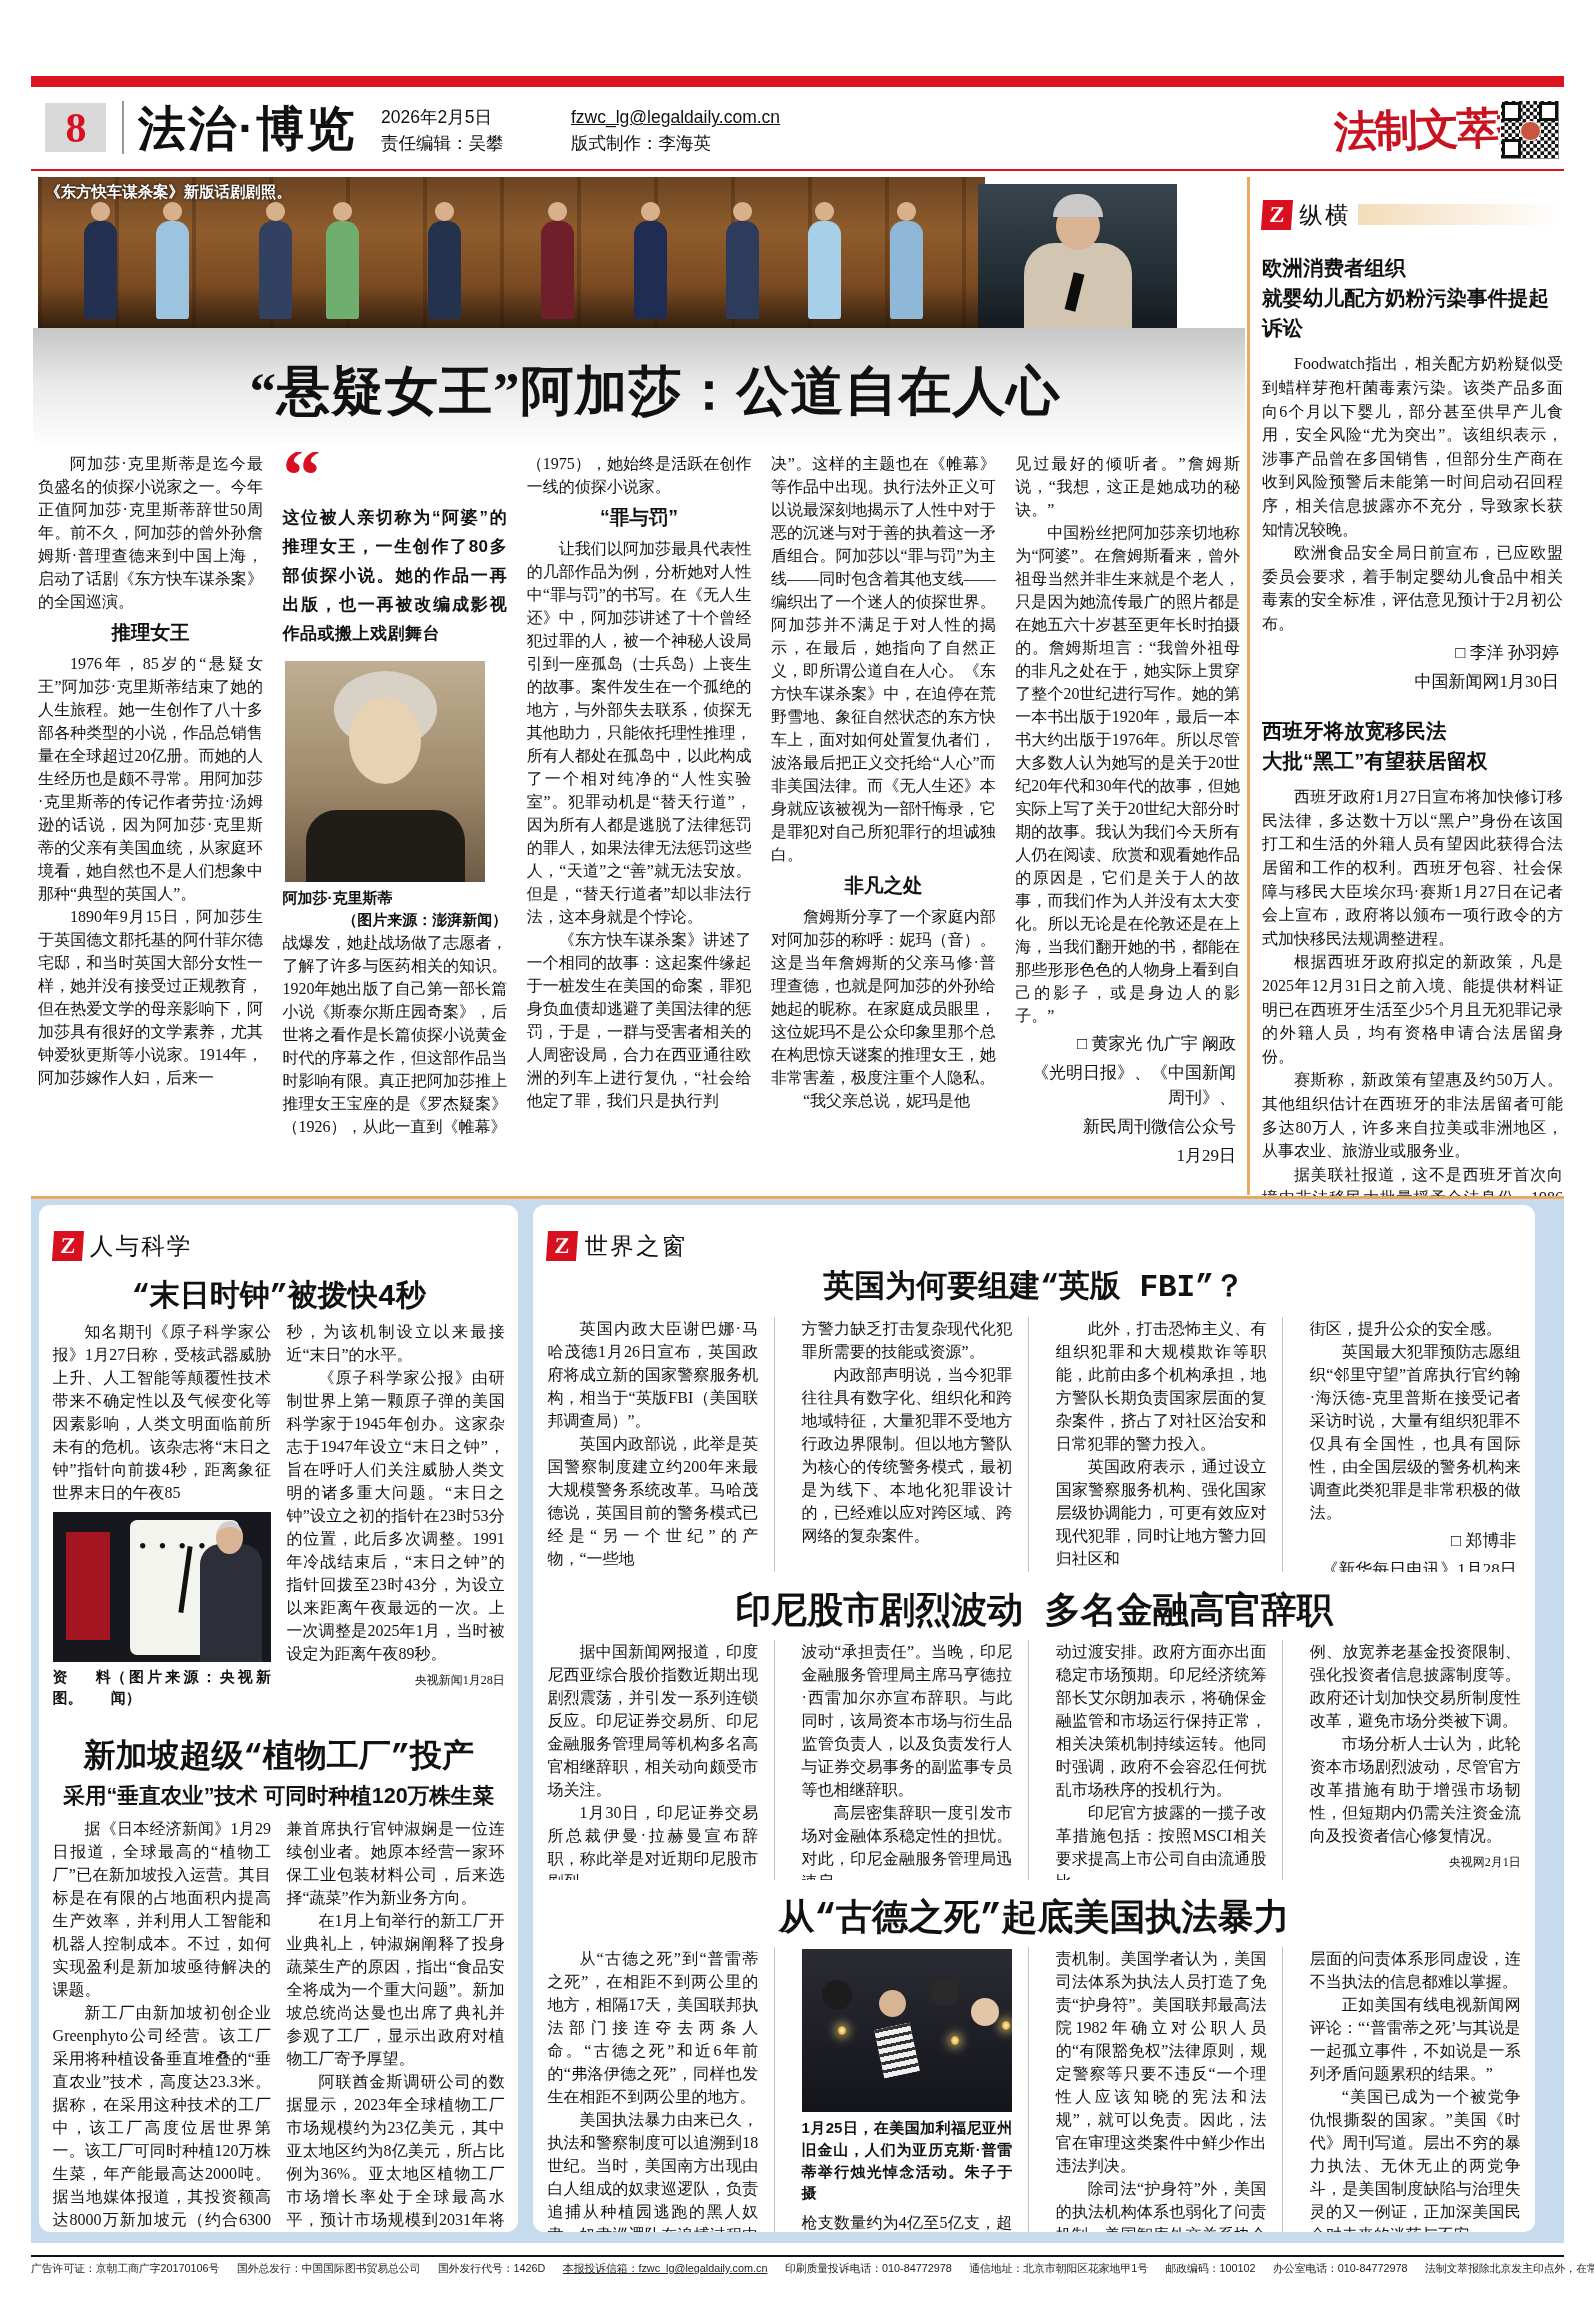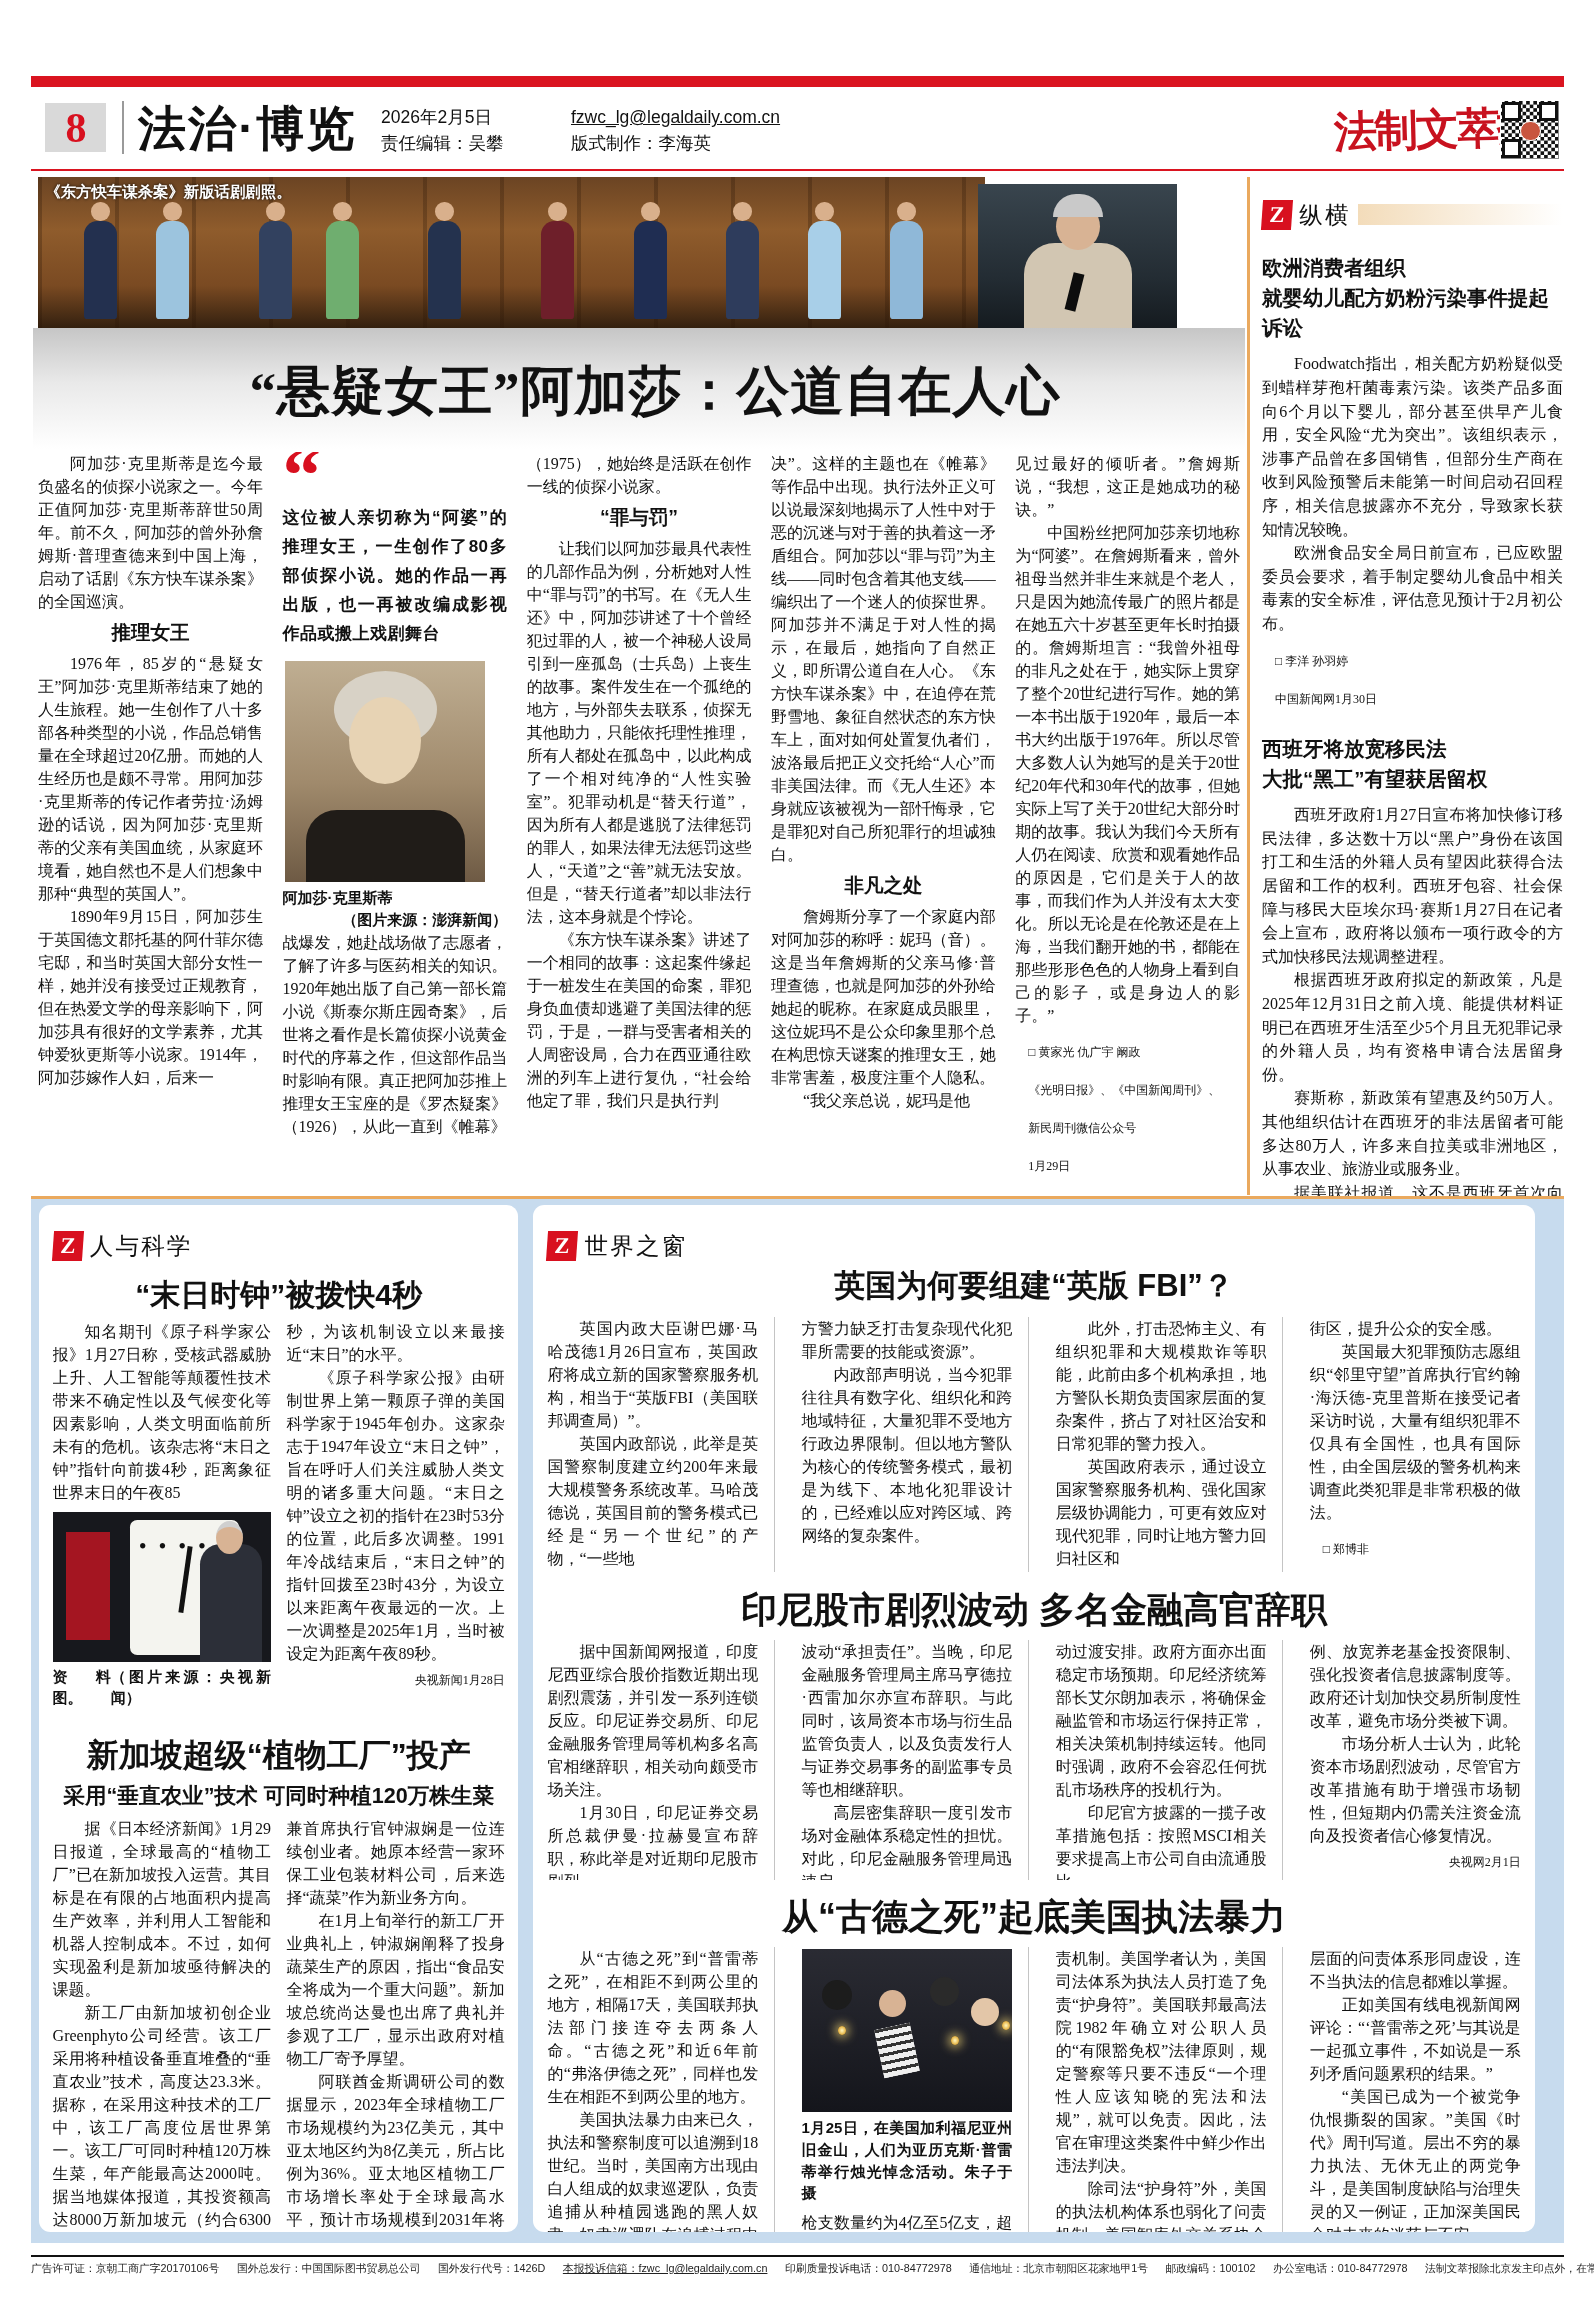--- a/index.html
+++ b/index.html
@@ -55,38 +55,38 @@
   .quote-mark{color:#d8101f;font-size:77px;line-height:46px;font-weight:bold;display:block;height:51px;}
   .pull-quote{font-family:"Liberation Sans",sans-serif;font-weight:bold;font-size:17px;line-height:29px;
      letter-spacing:0.5px;text-align:justify;margin:0 0 13.4px 0;}
   .agatha{width:200px;height:221px;margin:3.1px 0 5.1px 3.1px;overflow:hidden;position:relative;
      background:linear-gradient(180deg,#bfae92 0%,#a08a6c 55%,#6e5a44 100%);}
   .agatha .hair{position:absolute;left:49px;top:9.2px;width:103px;height:77px;border-radius:50%;background:#d8d2c6;}
   .agatha .face{position:absolute;left:64px;top:36px;width:72px;height:87px;border-radius:50%;background:#e7d3b4;}
   .agatha .dress{position:absolute;left:20.5px;bottom:-5.1px;width:159px;height:77px;border-radius:31px 31px 0 0;background:#201c18;}
   .photo-cap{font-size:15px;font-weight:bold;font-family:"Liberation Sans",sans-serif;line-height:21.6px;text-indent:0;margin:0;}
   .cap-right{text-align:right;}
-  .byline{text-align:left;font-size:12px;line-height:25px;text-indent:0;margin:13px;}
+  .byline{text-align:right;font-size:17px;line-height:25px;text-indent:0;margin:4px;}
   
   .vrule{position:absolute;left:1247px;top:177px;width:2.6px;height:1018px;background:#eaa95e;}
   .zh{position:absolute;left:1262px;top:177px;width:301px;height:1017px;}
   .sec-head{display:flex;align-items:center;gap:7.2px;margin-top:21.6px;}
   .brand-icon{width:30px;height:30px;background:#d8101f;color:#fff;display:flex;align-items:center;justify-content:center;
      font-size:22.6px;font-weight:bold;font-family:"Liberation Serif",serif;transform:skewX(-4deg);}
   .sec-label{font-size:23.6px;letter-spacing:2.1px;font-family:"Liberation Sans",sans-serif;}
   .zh-grad{flex:1;height:20.5px;background:linear-gradient(90deg,#f3dcba,#ffffff);}
   .zh-title{font-size:20.5px;font-weight:bold;line-height:30px;font-family:"Liberation Sans",sans-serif;margin:22.6px 0 9.2px 0;}
   .zh-body{font-size:16px;line-height:23.6px;text-align:justify;}
   
   .band{position:absolute;left:31px;top:1196px;width:1533px;height:1047px;background:#c7dbee;}
   .band:before{content:"";position:absolute;left:0;top:0;width:100%;height:3.1px;background:#eaa95e;}
   .panel{position:absolute;top:9.2px;background:#fff;border-radius:11.3px;overflow:hidden;}
   .panel-left{left:8.2px;width:479px;height:1027px;padding:3.1px 13.4px;box-sizing:border-box;}
   .panel-right{left:502px;width:1002px;height:1027px;padding:3.1px 14.4px;box-sizing:border-box;}
-  .art-headline{text-align:center;font-weight:bold;font-family:Liberation Sans, sans-serif;}
+  .art-headline{text-align:center;font-weight:bold;font-family:Liberation Mono, monospace;}
   .h58{font-size:30px;margin:13.4px 0 4.1px 0;}
   .h64{font-size:32px;margin:15.4px 0 2.1px 0;}
   .h72{font-size:36px;margin:13.4px 0 5.1px 0;}
   .art-subhead{text-align:center;font-weight:bold;font-size:21.6px;font-family:"Liberation Sans",sans-serif;margin:3.1px 0 7.2px 0;}
   .flexcols{display:flex;gap:15.4px;}
   .ruled > div + div{border-left:1px solid #c4c4c4;padding-left:27px;}
   .fcol{flex:1 1 0;overflow:hidden;font-size:16px;line-height:23px;text-align:justify;}
   .clock-photo{position:relative;width:100%;height:150px;margin:7.2px 0 4.1px 0;background:#17181d;overflow:hidden;}
   .clock-banner{position:absolute;left:13.4px;top:20.5px;width:44px;height:108px;background:#a41521;}
   .clock-face{position:absolute;left:77px;top:8.2px;width:109px;height:135px;background:#f4f4ef;border-radius:7.2px;}

